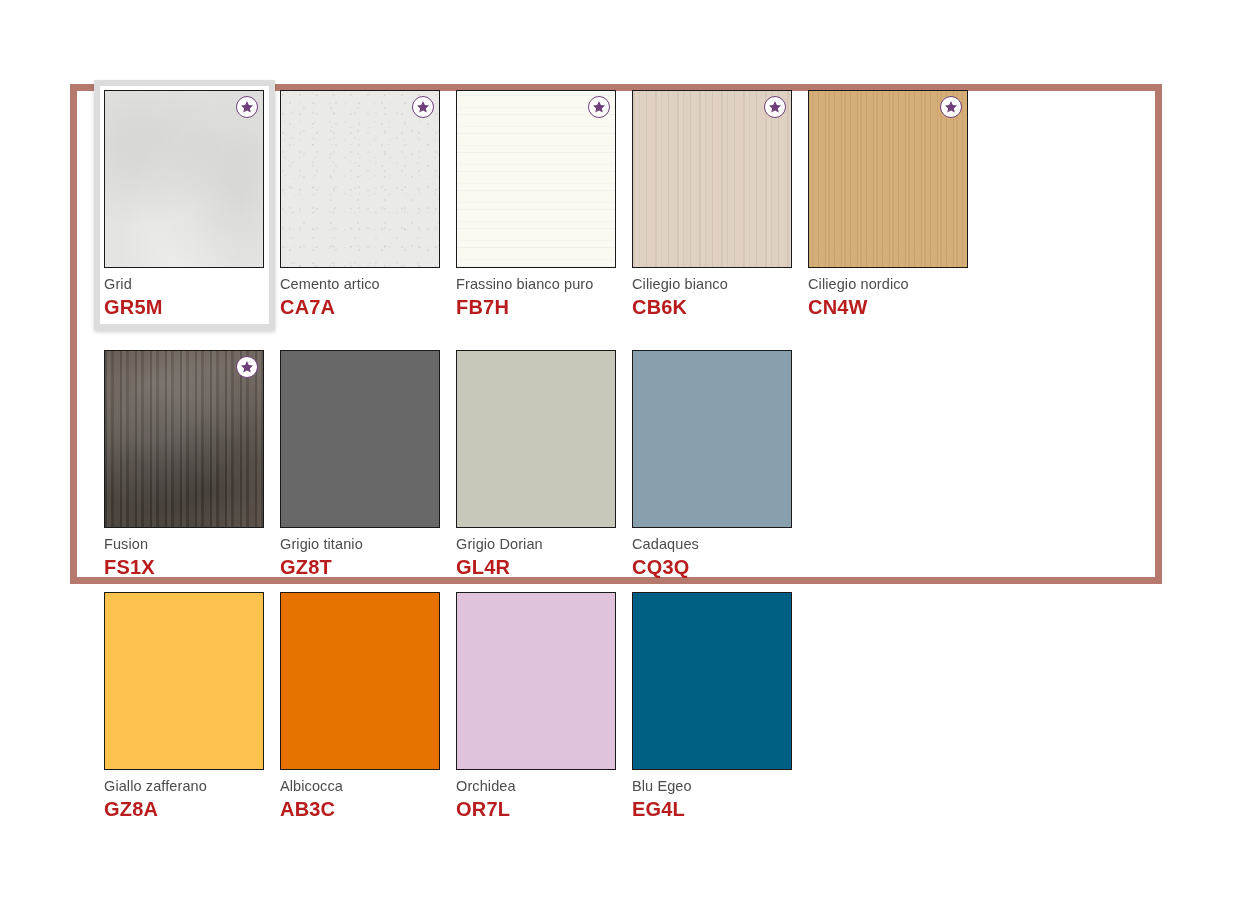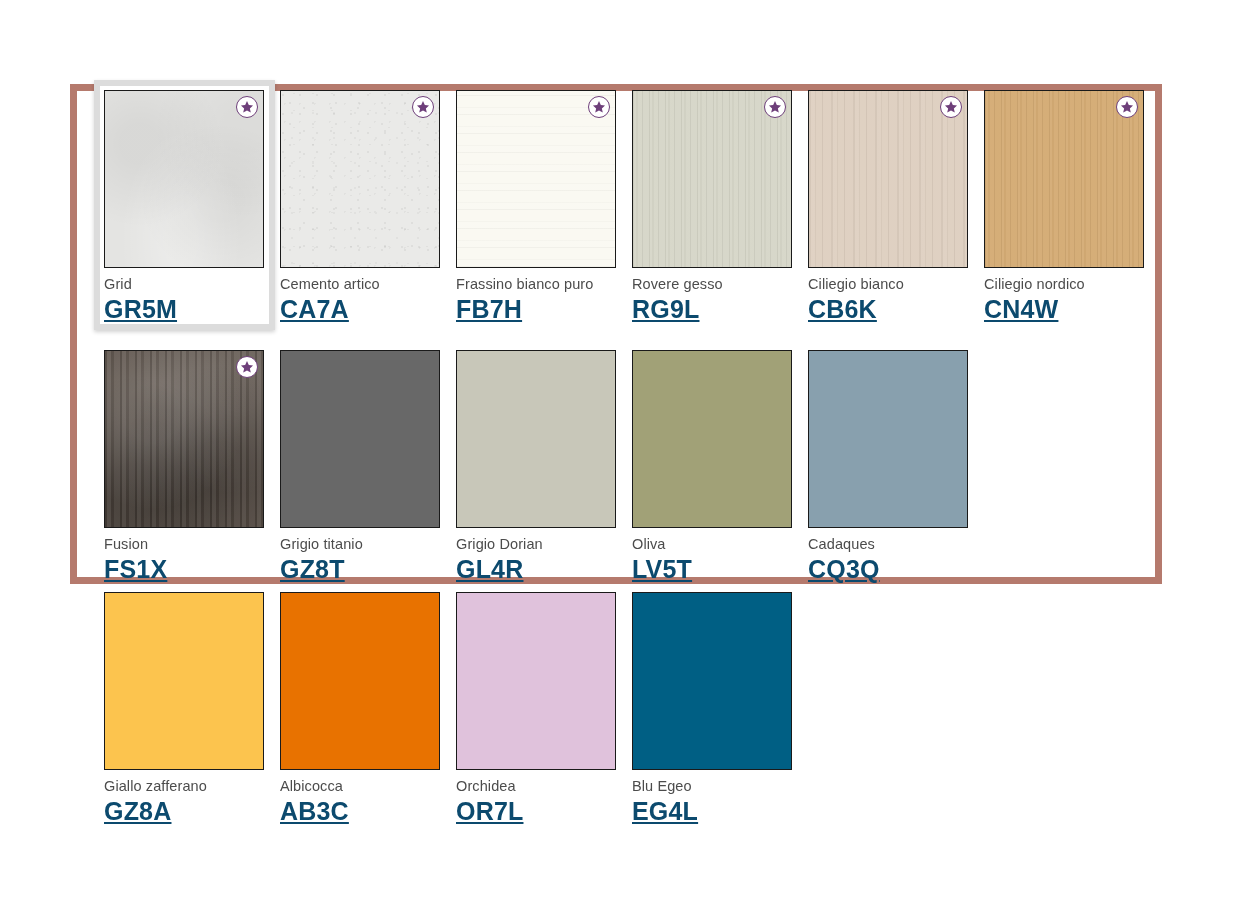--- a/index.html
+++ b/index.html
@@ -156,27 +156,26 @@
   .chip-label {
     margin-top: 8px;
     font-size: 14.5px;
     color: #4c4c4c;
     line-height: 1.15;
     letter-spacing: .1px;
     white-space: nowrap;
   }
   .chip-code {
     margin-top: 3px;
-    font-size: 25px;
+    font-size: 20px;
     font-weight: bold;
-    color: #0c4a6e;
+    color: #b91c1c;
     letter-spacing: .2px;
     line-height: 1.1;
     white-space: nowrap;
-    text-decoration: underline;
   }
 
   
   .selection-box {
     position: absolute;
     left: 94px;
     top: 72px;
     width: 181px;
     height: 250px;
     border: 6px solid #dcdcdc;
@@ -232,34 +231,20 @@
             <svg width="14" height="14" viewBox="0 0 20 20" aria-hidden="true">
               <polygon points="10,1.6 12.6,7.2 18.6,7.9 14.1,12 15.4,18 10,15 4.6,18 5.9,12 1.4,7.9 7.4,7.2" fill="#6e3f7a"></polygon>
             </svg>
           </div>
         </div>
         <div class="chip-label">Frassino bianco puro</div>
         <div class="chip-code">FB7H</div>
       </div>
       <div class="swatch-cell">
         <div class="chip-wrap">
-          <div class="chip" style="background: rgb(214, 214, 200);">
-            <div class="tex tex-vgrain"></div>
-          </div>
-          <div class="star-badge" style="border-color: rgb(110, 63, 122); background: rgb(255, 255, 255);">
-            <svg width="14" height="14" viewBox="0 0 20 20" aria-hidden="true">
-              <polygon points="10,1.6 12.6,7.2 18.6,7.9 14.1,12 15.4,18 10,15 4.6,18 5.9,12 1.4,7.9 7.4,7.2" fill="#6e3f7a"></polygon>
-            </svg>
-          </div>
-        </div>
-        <div class="chip-label">Rovere gesso</div>
-        <div class="chip-code">RG9L</div>
-      </div>
-      <div class="swatch-cell">
-        <div class="chip-wrap">
           <div class="chip" style="background: rgb(222, 207, 192);">
             <div class="tex tex-vgrain2"></div>
           </div>
           <div class="star-badge" style="border-color: rgb(110, 63, 122); background: rgb(255, 255, 255);">
             <svg width="14" height="14" viewBox="0 0 20 20" aria-hidden="true">
               <polygon points="10,1.6 12.6,7.2 18.6,7.9 14.1,12 15.4,18 10,15 4.6,18 5.9,12 1.4,7.9 7.4,7.2" fill="#6e3f7a"></polygon>
             </svg>
           </div>
         </div>
         <div class="chip-label">Ciliegio bianco</div>
@@ -304,27 +289,20 @@
       </div>
       <div class="swatch-cell">
         <div class="chip-wrap">
           <div class="chip" style="background: rgb(200, 199, 185);"></div>
         </div>
         <div class="chip-label">Grigio Dorian</div>
         <div class="chip-code">GL4R</div>
       </div>
       <div class="swatch-cell">
         <div class="chip-wrap">
-          <div class="chip" style="background: rgb(161, 161, 119);"></div>
-        </div>
-        <div class="chip-label">Oliva</div>
-        <div class="chip-code">LV5T</div>
-      </div>
-      <div class="swatch-cell">
-        <div class="chip-wrap">
           <div class="chip" style="background: rgb(136, 160, 174);"></div>
         </div>
         <div class="chip-label">Cadaques</div>
         <div class="chip-code">CQ3Q</div>
       </div>
       <div class="swatch-cell">
         <div class="chip-wrap">
           <div class="chip chip-empty"></div>
         </div>
       </div>

